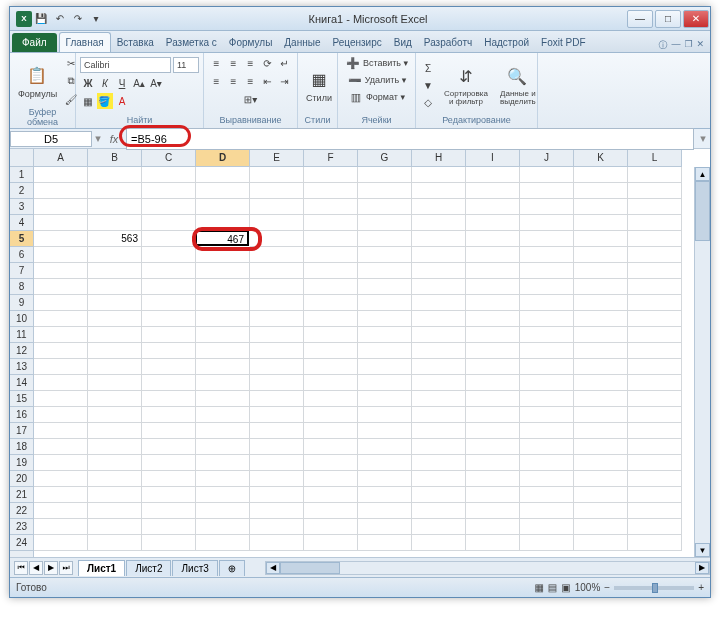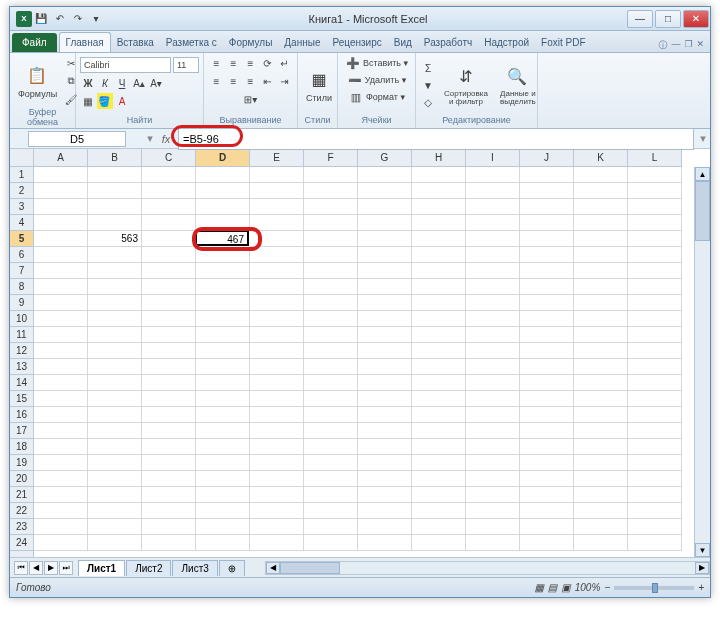--- a/index.html
+++ b/index.html
@@ -22,21 +22,21 @@
 .rgroup { border-right:1px solid #c4d4e4; padding:2px 4px; display:flex; flex-direction:column; justify-content:space-between; }
 .rgroup-body { display:flex; gap:2px; align-items:center; flex:1; }
 .rgroup-label { text-align:center; font-size:9px; color:#5a7a9a; padding-bottom:1px; }
 .big-btn { display:flex; flex-direction:column; align-items:center; gap:2px; padding:2px 4px; }
 .ico { width:16px; height:16px; display:flex; align-items:center; justify-content:center; font-size:11px; }
 .ico-lg { width:24px; height:24px; font-size:16px; }
 .combo { border:1px solid #abc; background:#fff; padding:1px 3px; font-size:9px; height:16px; display:flex; align-items:center; }
 .btnrow { display:flex; gap:1px; }
 .smbtn { width:16px; height:16px; display:flex; align-items:center; justify-content:center; border:1px solid transparent; font-size:10px; }
 .formula-bar { height:20px; display:flex; align-items:center; border-bottom:1px solid #b8c8d8; background:#e8f0f8; font-size:11px; }
-.name-box { width:98px; background:#fff; border:1px solid #abc; margin:1px 18px; padding:1px 11px; text-align:center; font-size:11px; }
+.name-box { width:82px; background:#fff; border:1px solid #abc; margin:1px 0; padding:1px 11px; text-align:center; font-size:11px; }
 .fx-btn { width:20px; text-align:center; font-style:italic; color:#666; }
 .formula-input { flex:1; background:#fff; border:1px solid #abc; margin:1px 2px; padding:4px 4px; font-size:11px; position:relative; }
 .red-oval { position:absolute; border:3px solid #d62020; border-radius:12px; pointer-events:none; }
 .grid-area { flex:1; display:flex; overflow:hidden; position:relative; background:#fff; }
 .rowhdrs { width:24px; background:#e8eef4; border-right:1px solid #b8c8d8; }
 .colhdrs { height:18px; display:flex; background:#e8eef4; border-bottom:1px solid #b8c8d8; }
 .corner { width:24px; height:18px; background:#e8eef4; border-right:1px solid #b8c8d8; border-bottom:1px solid #b8c8d8; }
 .colhdr { width:54px; border-right:1px solid #b8c8d8; text-align:center; font-size:10px; color:#333; line-height:18px; }
 .rowhdr { height:16px; border-bottom:1px solid #b8c8d8; text-align:center; font-size:10px; color:#333; line-height:16px; }
 .colhdr.sel,.rowhdr.sel { background:#f8d898; font-weight:bold; }
@@ -46,21 +46,21 @@
 .red-cell-oval { position:absolute; border:4px solid #d62020; border-radius:10px; z-index:3; pointer-events:none; }
 .sheet-tabs { height:20px; background:#e4ecf4; display:flex; align-items:center; font-size:10px; border-top:1px solid #b8c8d8; }
 .nav-arrows { display:flex; gap:1px; padding:0 4px; }
 .nav-arrow { width:14px; height:14px; border:1px solid #abc; background:#f4f8fc; display:flex; align-items:center; justify-content:center; font-size:8px; }
 .sheet-tab { padding:2px 8px; background:#fff; border:1px solid #9fb8d0; border-bottom:none; margin-left:1px; font-size:10px; }
 .sheet-tab.active { font-weight:bold; background:#fff; }
 .sheet-tab.inactive { background:#dce8f4; }
 .hscroll { flex:1; margin-left:20px; height:14px; background:#e4ecf4; border:1px solid #b8c8d8; position:relative; }
 .hscroll-thumb { position:absolute; left:14px; width:60px; top:0; bottom:0; background:#c4d4e4; border:1px solid #9fb8d0; }
 .hscroll-btn { position:absolute; width:14px; top:0; bottom:0; background:#dce8f4; border:1px solid #9fb8d0; display:flex; align-items:center; justify-content:center; font-size:8px; }
-.statusbar { height:20px; background:linear-gradient(#e4ecf4,#cfe0f0); border-top:1px solid #9fb8d0; display:flex; align-items:center; font-size:10px; color:#444; padding:0 6px;font-style:italic; }
+.statusbar { height:20px; background:linear-gradient(#e4ecf4,#cfe0f0); border-top:1px solid #9fb8d0; display:flex; align-items:center; font-size:10px; color:#444; padding:0 6px; }
 .zoom-ctl { margin-left:auto; display:flex; align-items:center; gap:4px; }
 .zoom-slider { width:80px; height:4px; background:#b8c8d8; position:relative; }
 .zoom-thumb { position:absolute; left:38px; top:-3px; width:6px; height:10px; background:#8aa8c8; border:1px solid #5e8ab4; }
 .vscroll { width:16px; background:#e4ecf4; border-left:1px solid #b8c8d8; position:relative; }
 .vscroll-btn { height:14px; background:#dce8f4; border:1px solid #9fb8d0; display:flex; align-items:center; justify-content:center; font-size:8px; }
 .vscroll-thumb { position:absolute; top:14px; height:60px; left:0; right:0; background:#c4d4e4; border:1px solid #9fb8d0; }
 </style>
 </head>
 <body>
 

